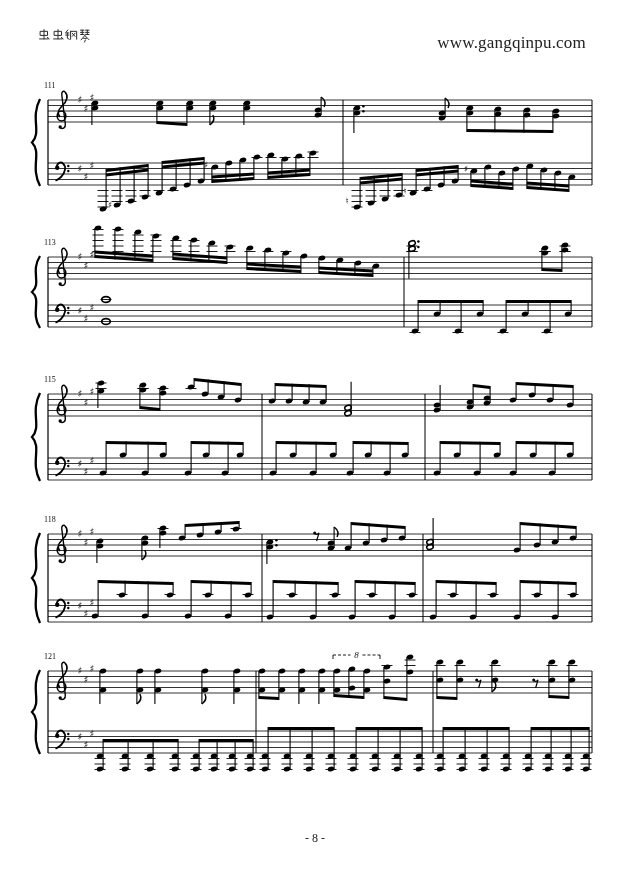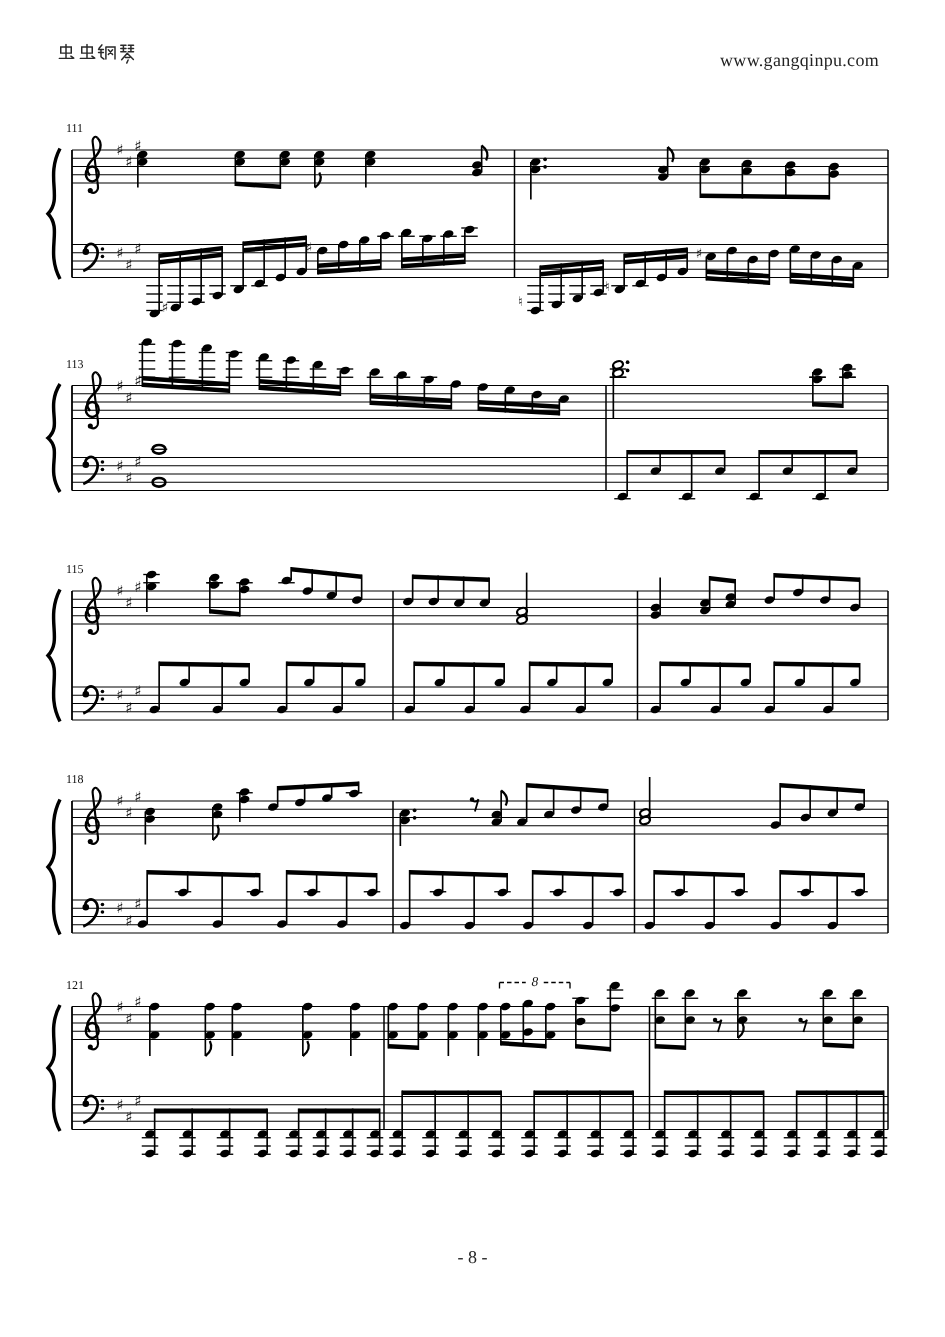--- a/index.html
+++ b/index.html
@@ -1,19 +1,19 @@
 <!DOCTYPE html>
 <html><head>
 <meta charset="utf-8">
 <style>
   html,body{margin:0;padding:0;background:#e8e8e8;}
   .page{position:relative;width:630px;height:891px;background:#ffffff;overflow:hidden;
         font-family:"Liberation Serif",serif;color:#111;}
   .hdr-left{position:absolute;left:37px;top:29px;height:14px;}
-  .hdr-right{position:absolute;right:44px;top:33px;font-size:12px;color:#222;letter-spacing:.2px;}
+  .hdr-right{position:absolute;right:44px;top:33px;font-size:17px;color:#222;letter-spacing:.2px;}
   .ftr{position:absolute;left:0;right:0;top:831px;text-align:center;font-size:12px;color:#222;}
   svg.score{position:absolute;left:0;top:0;}
   .sr{position:absolute;width:1px;height:1px;overflow:hidden;clip:rect(0 0 0 0);white-space:nowrap;}
 </style>
 </head>
 <body>
 
 <div class="page">
 
   <div class="hdr-left">

